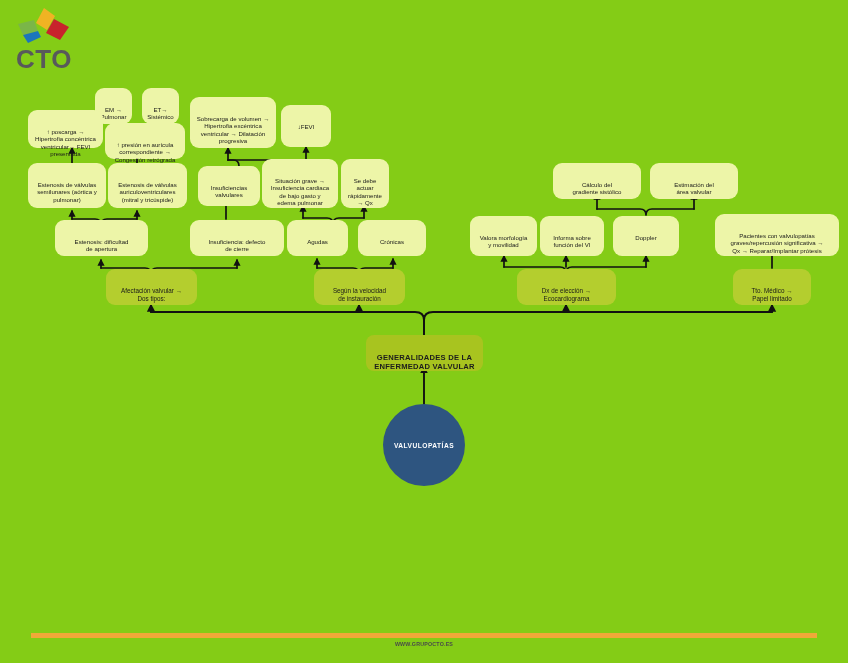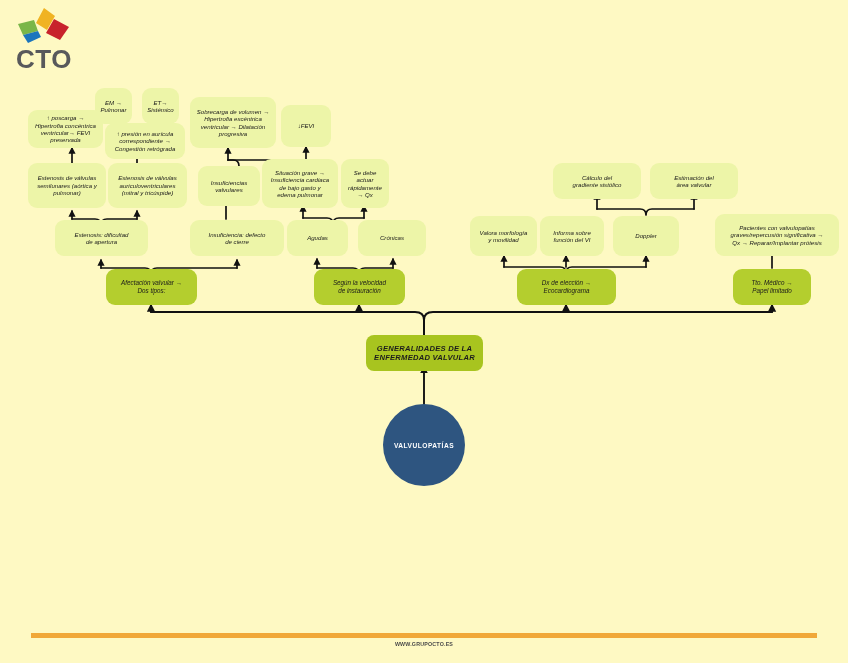--- a/index.html
+++ b/index.html
@@ -8,21 +8,21 @@
     background: #ffffff;
   }
   body {
     font-family: "Liberation Sans", sans-serif;
     -webkit-font-smoothing: antialiased;
   }
   #canvas {
     position: relative;
     width: 848px;
     height: 663px;
-    background: #fef9c3;
+    background: #84cc16;
     overflow: hidden;
   }
 
   
   #logo {
     position: absolute;
     left: 14px;
     top: 6px;
     width: 72px;
     height: 66px;
@@ -49,28 +49,26 @@
     left: 0; top: 0;
     width: 848px; height: 663px;
     pointer-events: none;
   }
 
   
   .node {
     position: absolute;
     box-sizing: border-box;
     display: flex;
-    align-items: center;
     justify-content: center;
     text-align: center;
     border-radius: 9px;
     line-height: 1.22;
     padding: 18px 3px;
     color: #1a1a1a;
-    font-style: italic;
   }
   .leaf {
     background: #edf5a8;
     font-size: 6.1px;
   }
   .branch {
     background: #b4ce2e;
     font-size: 6.3px;
   }
   .title-node {

